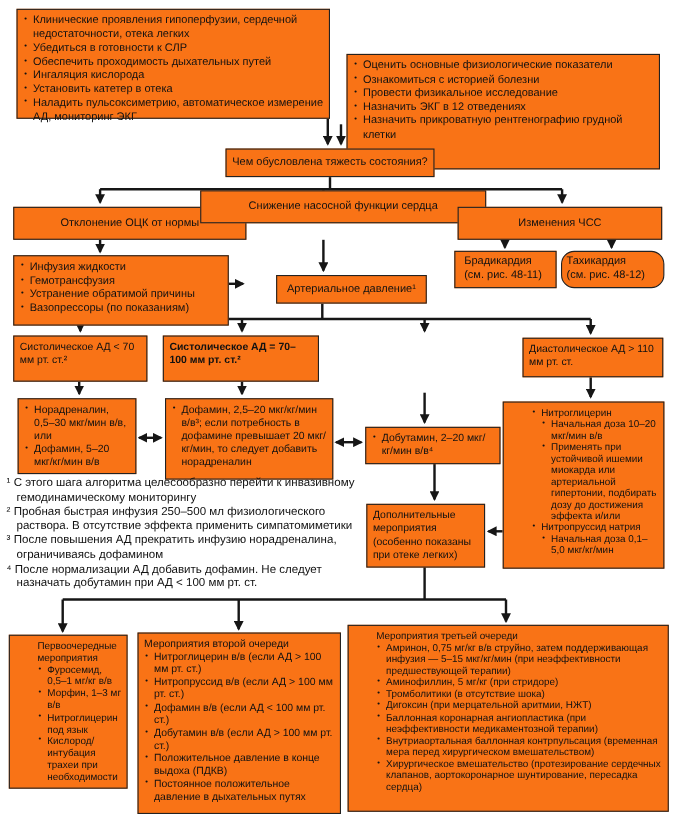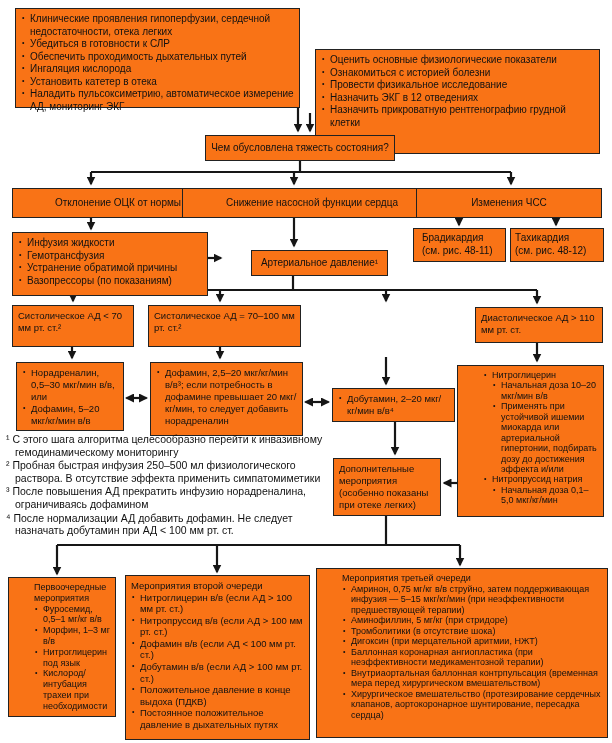--- a/index.html
+++ b/index.html
@@ -17,28 +17,28 @@
   ul.b { margin:0; padding:0; list-style:none; }
   ul.b li { position:relative; padding-left:9px; }
   ul.b li::before { content:"•"; position:absolute; left:1px; top:1px; font-size:7px; }
   ul.b li.l2 { margin-left:9px; }
   .f95 { font-size:9.5px; }
   .f90 { font-size:9px; line-height:1.2;padding-left:25px; }
   #b-tl   { left:15px;  top:8px;   width:285px; height:100px; }
   #b-tr   { left:315px; top:4px;   width:285px; height:105px;margin-top:45px; }
   #b-q    { left:205px; top:135px; width:190px; height:26px; }
   #b-br1  { left:12px;  top:188px; width:212px; height:30px; }
-  #b-br2  { left:182px; top:188px; width:260px; height:30px; }
+  #b-br2  { left:182px; top:173px; width:260px; height:30px; }
   #b-br3  { left:416px; top:188px; width:186px; height:30px; }
   #b-inf  { left:12px;  top:232px; width:196px; height:64px; }
   #b-ap   { left:225px; top:250px; width:137px; height:26px;margin-left:26px; }
   #b-brad { left:413px; top:228px; width:93px;  height:34px; padding:3px 8px; }
-  #b-tach { left:510px; top:228px; width:94px;  height:34px; padding:3px 4px; }
+  #b-tach { left:510px; top:228px; width:94px;  height:34px; padding:3px 4px;border-radius:12px; }
   #b-bp1  { left:12px;  top:305px; width:122px; min-height:42px; }
-  #b-bp2  { left:148px; top:305px; width:153px; min-height:42px; }
+  #b-bp2  { left:148px; top:305px; width:142px; min-height:42px;font-weight:bold; }
   #b-bp3  { left:318px; top:305px; width:138px; min-height:52px; }
   #b-bp4  { left:475px; top:307px; width:128px; min-height:36px; }
   #b-t1   { left:16px;  top:362px; width:108px; min-height:68px; }
   #b-t2   { left:150px; top:362px; width:153px; min-height:74px; }
   #b-t3   { left:332px; top:388px; width:123px; min-height:32px; }
   #b-t4   { left:457px; top:365px; width:147px; min-height:152px; line-height:1.16; }
   #b-dop  { left:333px; top:458px; width:108px; min-height:57px; }
   #fnotes { position:absolute; left:6px; top:433px; width:322px; z-index:1;
             font-size:10.5px; line-height:1.2; }
   #fnotes div { padding-left:9px; text-indent:-9px; margin-bottom:1px; }

